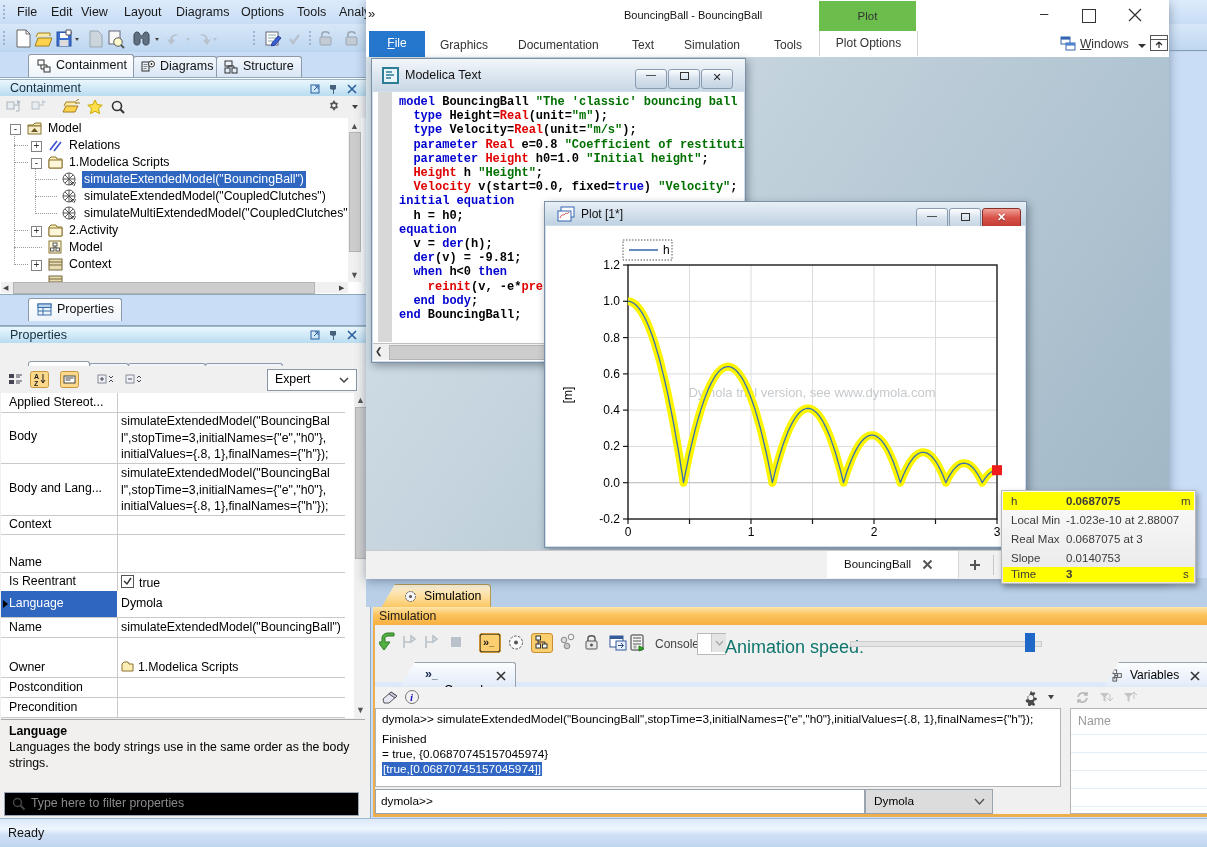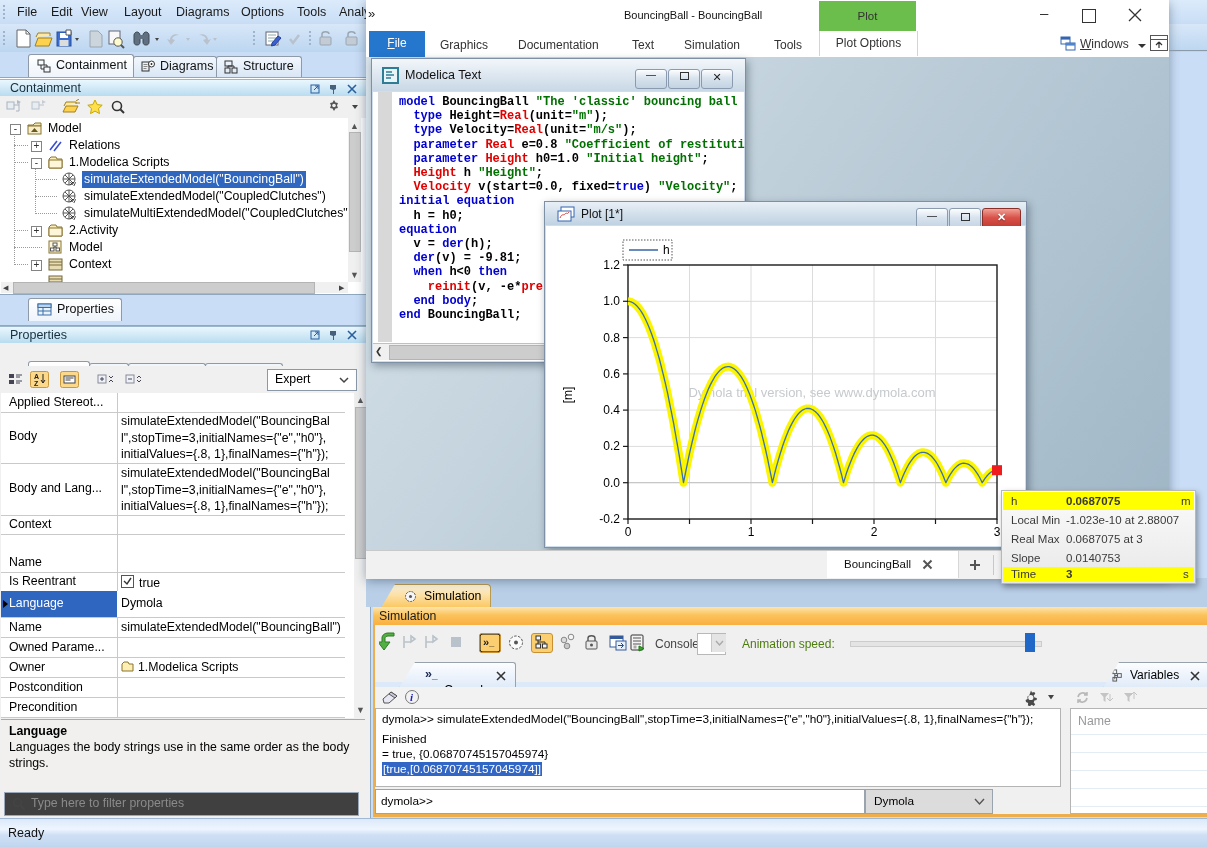--- a/index.html
+++ b/index.html
@@ -393,23 +393,20 @@
         </svg>
         <span class="pl" style="top:5px;color:#fff;left:8px">Language</span>
         <span class="pv" style="top:5px">Dymola</span>
         <div class="ab" style="left:116px;top:0;width:250px;height:26px;background:#fff"></div>
         <span class="pv" style="top:5px;z-index:2">Dymola</span>
       </div>
     <div class="prow" style="top:224px;height:20px">
         <span class="pl" style="top:3px">Name</span>
         <span class="pv" style="top:3px">simulateExtendedModel("BouncingBall")</span>
       </div>
-    <div class="prow" style="top:244px;height:20px">
-        <span class="pl" style="top:3px">Owned Parame...</span>
-      </div>
     <div class="prow" style="top:264px;height:20px">
         <span class="pl" style="top:3px">Owner</span>
         <span class="pv" style="top:3px"><svg width="13" height="11" style="position:relative;top:1px;margin-right:4px">
             <path d="M1 3l2-2h4l1 2h4v7H1z" fill="#fceeb5" stroke="#8a7430"></path>
           </svg>1.Modelica Scripts</span>
       </div>
     <div class="prow" style="top:284px;height:20px">
         <span class="pl" style="top:3px">Postcondition</span>
       </div>
     <div class="prow" style="top:304px;height:20px">
@@ -418,21 +415,21 @@
     <div class="ab sb" style="left:353px;top:0;width:13px;height:325px">
       <div class="ab sb-arr" style="left:0;top:2px;width:13px">▲</div>
       <div class="ab sb-thumb" style="left:1px;top:14px;width:10px;height:150px"></div>
       <div class="ab sb-arr" style="left:0;top:312px;width:13px">▼</div>
     </div>
   </div>
   <div class="ab" id="pdesc" style="left:1px;top:393px;width:364px;height:71px;background:#f1f0ee;border-top:1px solid #aaa;font-size:12.3px">
     <div class="ab" style="left:8px;top:4px;font-weight:bold">Language</div>
     <div class="ab" style="left:8px;top:19px;width:352px;line-height:16px">Languages the body strings use in the same order as the body strings.</div>
   </div>
-  <div class="ab" id="pfilter" style="left:4px;top:466px;width:353px;height:22px;background:#404040;border:1px solid #9aa8b8">
+  <div class="ab" id="pfilter" style="left:4px;top:466px;width:353px;height:22px;background:#000000;border:1px solid #9aa8b8">
     <svg class="ab" style="left:7px;top:4px" width="14" height="14">
         <circle cx="5.5" cy="5.5" r="4" fill="none" stroke="#444" stroke-width="1.5"></circle>
         <path d="M8.5 8.5l4 4" stroke="#444" stroke-width="2"></path>
       </svg>
       <span class="ab" style="left:26px;top:3px;color:#8a8a8a;font-size:12.3px">Type here to filter properties</span>
   </div>
 </div>
 
 <div class="ab" id="statusbar">
     <span class="ab" style="left:8px;top:7px">Ready</span>
@@ -489,21 +486,21 @@
         <path d="M260 14l5 2.5-5 2.5z" fill="#3aa32a" stroke="#1d7a14"></path>
     </svg>
     <span class="ab" style="left:280px;top:12px;font-size:12px;color:#444">Console:</span>
     <div class="ab" style="left:322px;top:8px;width:27px;height:20px;background:#fff;border:1px solid #b8b8b8">
       <div class="ab" style="left:13px;top:0px;width:14px;height:18px;background:#e4e4e4;border-left:1px solid #c8c8c8">
           <svg class="ab" style="left:3px;top:6px" width="9" height="7">
             <path d="M1 1l3.5 4L8 1" stroke="#aaa" stroke-width="1.4" fill="none"></path>
           </svg>
         </div>
     </div>
-    <span class="ab" style="left:367px;top:12px;font-size:12px;color:#4d7c0f">Animation speed:</span>
+    <span class="ab" style="left:350px;top:12px;font-size:18px;color:#0f766e">Animation speed:</span>
     <div class="ab" style="left:475px;top:16px;width:190px;height:4px;background:#e4e4e4;border:1px solid #cccccc"></div>
     <div class="ab" style="left:650px;top:8px;width:10px;height:19px;background:#2068c8"></div>
   </div>
 
   <div class="ab" style="left:9px;top:81px;width:832px;height:28px;background:#f0f0f0">
     <div class="ab" style="left:0;top:23px;width:832px;height:5px;background:#dce9f8"></div>
     <div class="ab contab" style="left:24px;top:3px;width:115px;height:25px;clip-path:polygon(16px 0,100% 0,100% 100%,0 100%);font-size:12.5px">
       <span class="ab" style="left:25px;top:4px;font-weight:bold;color:#1a2a50">»<span style="font-size:10px">_</span></span>
       <span class="ab" style="left:44px;top:20px;font-weight:normal">Console</span>
       <svg class="ab" style="left:96px;top:8px" width="10" height="10">

